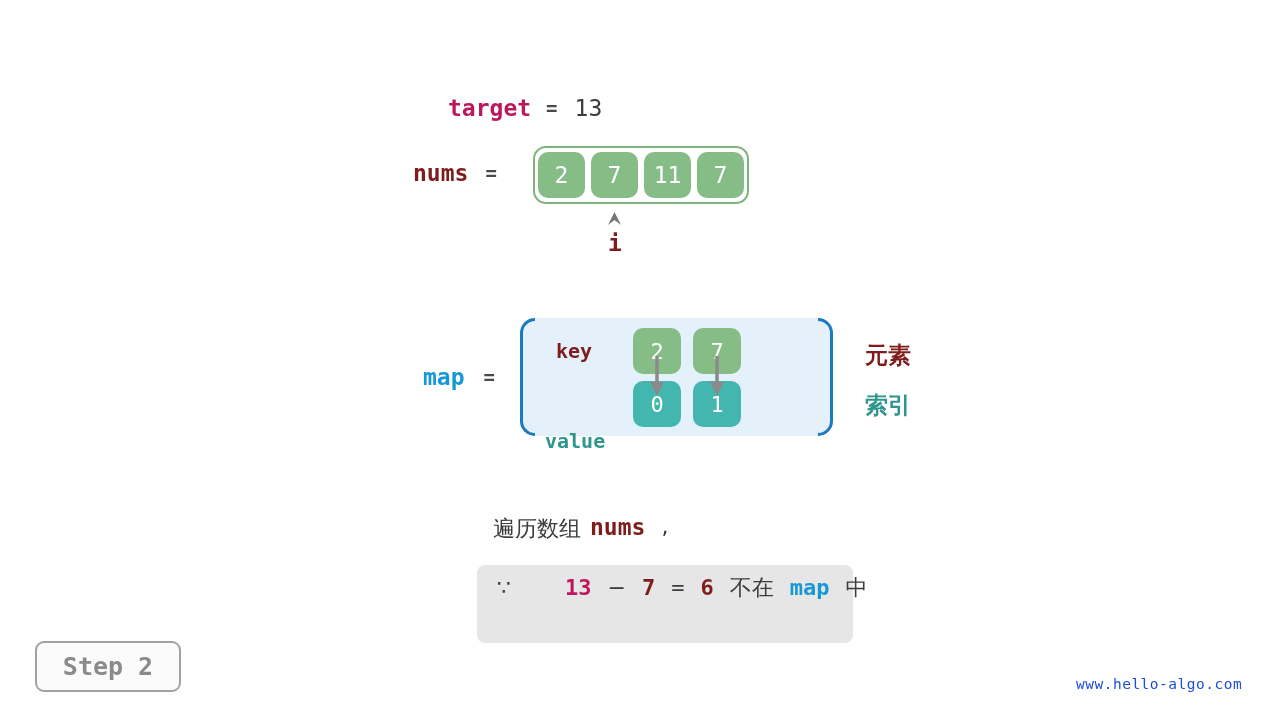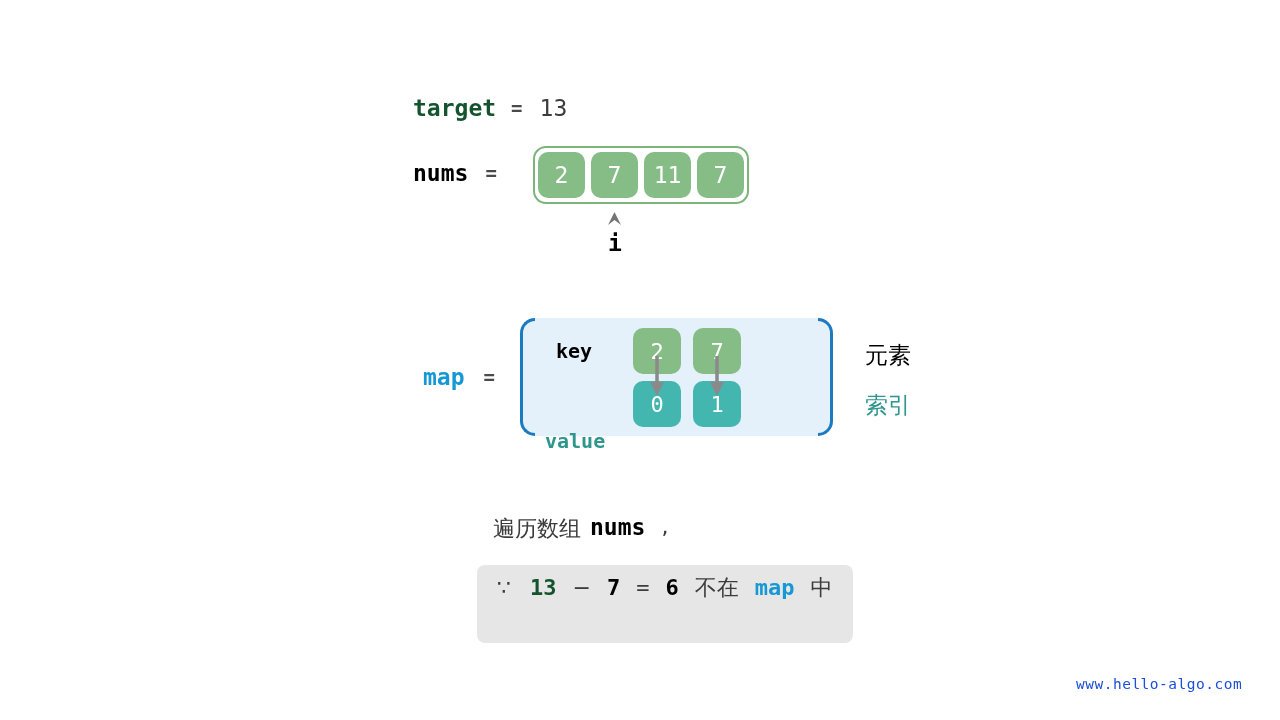--- a/index.html
+++ b/index.html
@@ -12,23 +12,23 @@
     overflow: hidden;
     font-family: "DejaVu Sans", "Liberation Sans", sans-serif;
     color: #3c3c3c;
   }
   .mono { font-family: "DejaVu Sans Mono", "Liberation Mono", monospace; }
   .bold { font-weight: bold; }
   .abs { position: absolute; }
 
   
   .c-dark   { color: #3c3c3c; }
-  .c-green  { color: #000000; }
+  .c-green  { color: #7f1d1d; }
   .c-teal   { color: #2f968e; }
-  .c-tblue  { color: #14532d; }
+  .c-tblue  { color: #be185d; margin-left: 35px; }
   .c-mblue  { color: #1598d4; }
 
   
   .target-row { left: 413px; top: 95px; display: flex; align-items: center; font-size: 23px; }
   .target-row .name { font-size: 23px; }
   .target-row .eq { margin: 0 17px 0 15px; font-size: 19px; color: #4a4a4a; font-weight: bold; }
 
   
   .nums-label { left: 413px; top: 160px; display: flex; align-items: center; font-size: 23px; }
   .nums-label .eq { margin-left: 17px; font-size: 19px; color: #4a4a4a; font-weight: bold; }
@@ -73,21 +73,21 @@
     color: #ffffff; display: flex; align-items: center; justify-content: center;
     font-size: 22px; font-weight: 500;
   }
   .key-box   { background: #86bc86; top: 10px; }
   .value-box { background: #43b7af; top: 63px; }
   .kv-col-0 { left: 113px; }
   .kv-col-1 { left: 173px; }
 
   .kv-arrow { position: absolute; top: 38px; width: 14px; height: 40px; }
 
-  .side-label { font-size: 23px; font-weight: normal; }
+  .side-label { font-size: 23px; font-weight: bold; }
   .element-label { left: 865px; top: 340px; }
   .index-label   { left: 865px; top: 390px; }
 
   
   .caption { left: 493px; top: 514px; display: flex; align-items: flex-start; font-size: 22px; }
   .caption .code { font-size: 23px; margin: 0 9px; }
   .caption .comma { margin-left: 7px; }
 
   
   .note-box {
@@ -181,16 +181,17 @@
       <span class="c-dark">−</span>
       <span class="mono bold c-green num">7</span>
       <span class="mono c-dark">=</span>
       <span class="mono bold c-green num">6</span>
       <span class="c-dark">不在</span>
       <span class="mono bold c-mblue">map</span>
       <span class="c-dark">中</span>
     </div>
   </div>
 
+  <div class="abs step-badge mono bold">Step 2</div>
 
   <div class="abs watermark mono">www.hello-algo.com</div>
 
 </div>
 
 </body></html>

